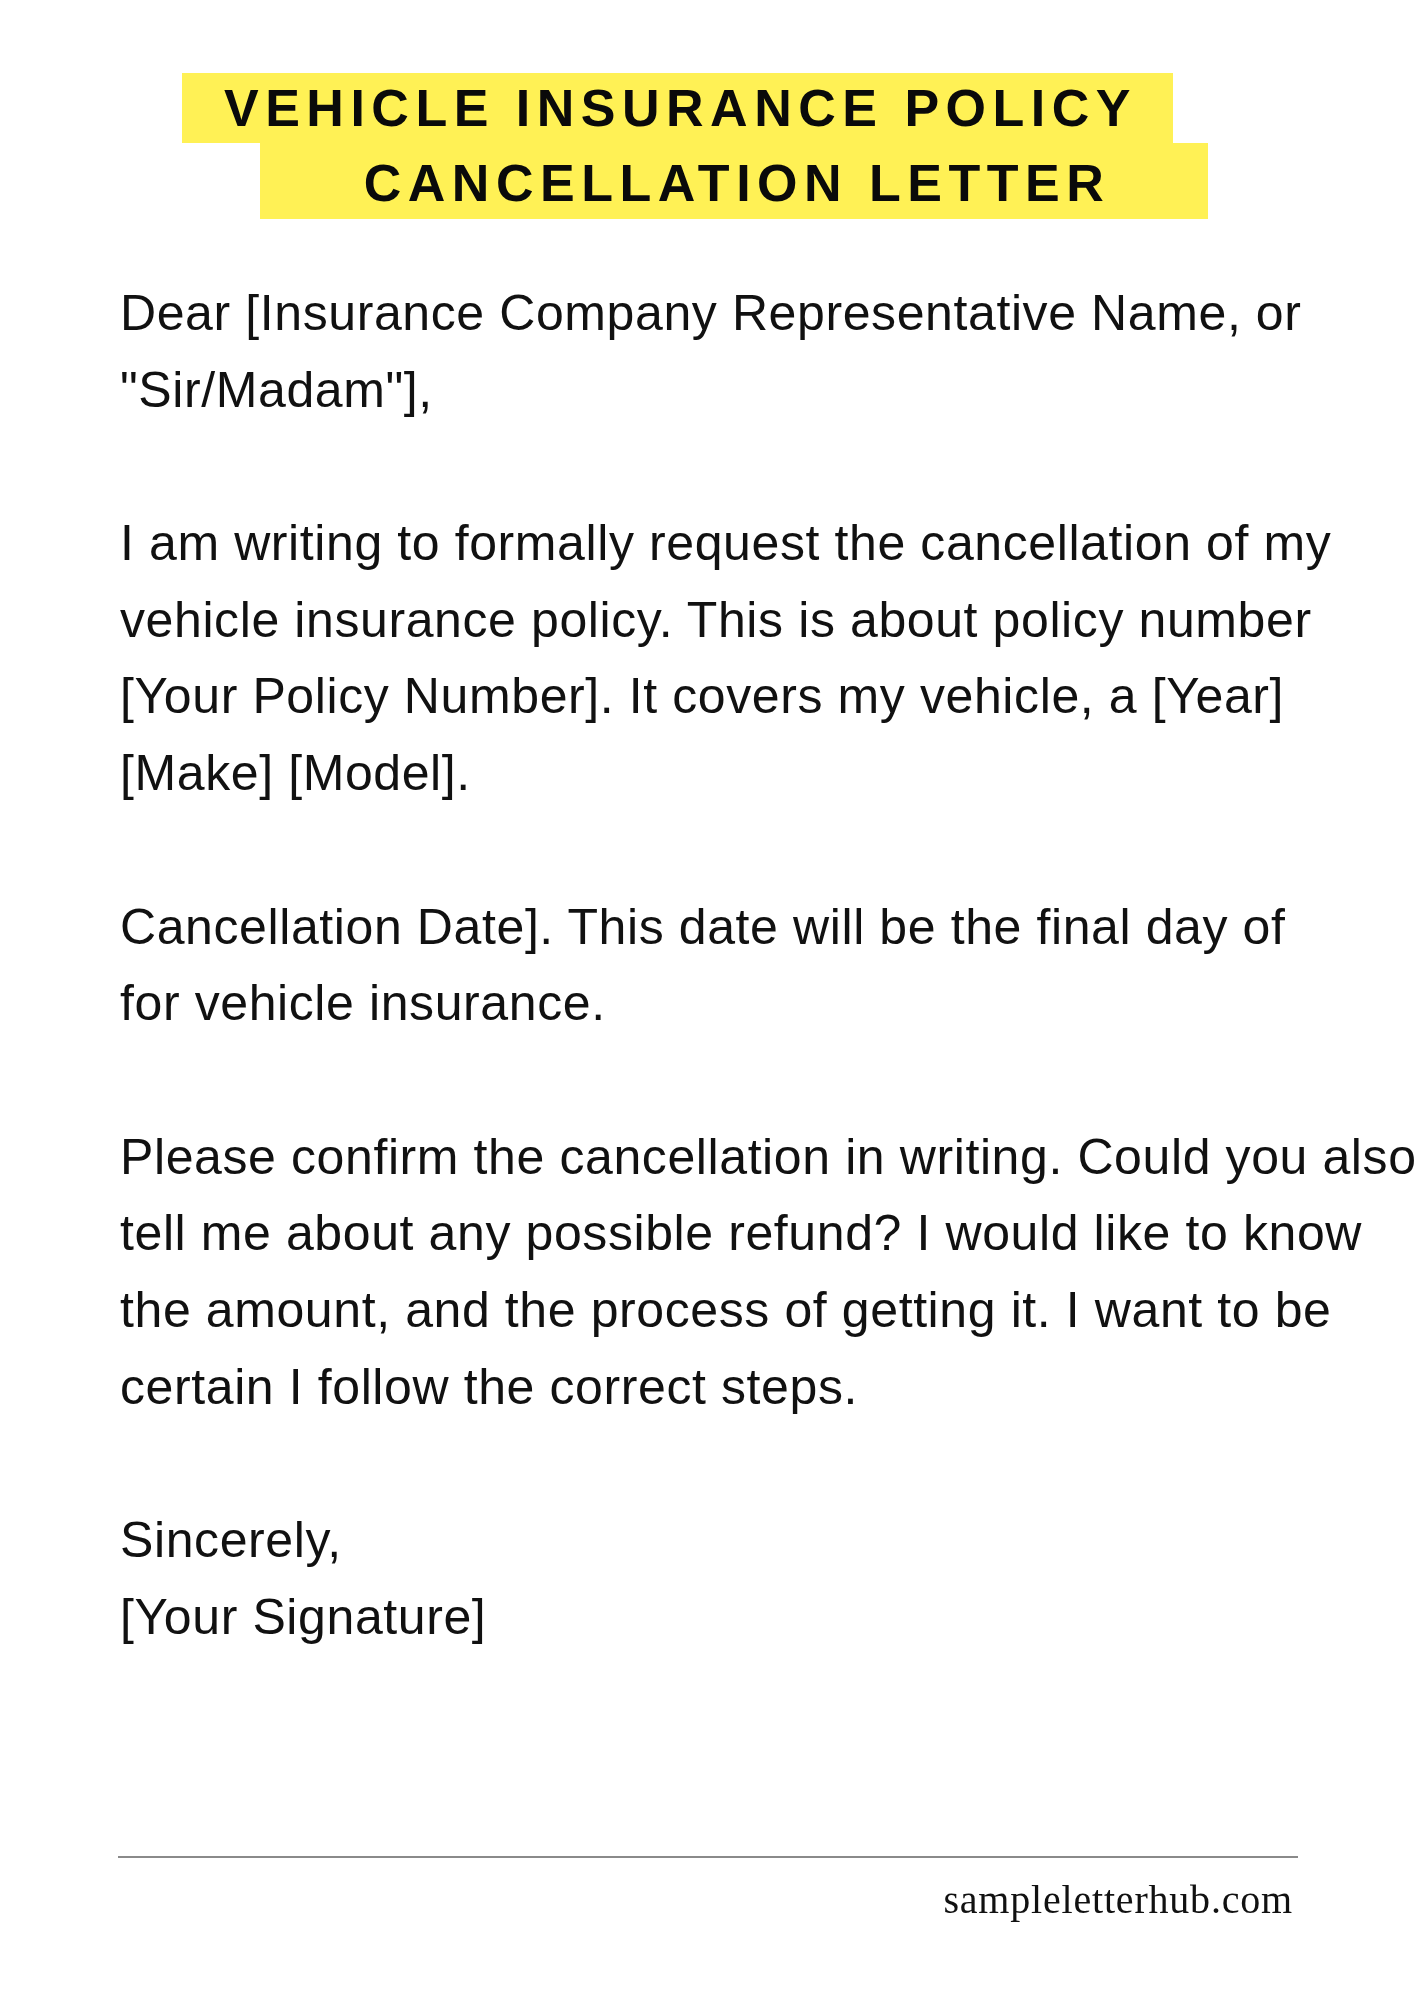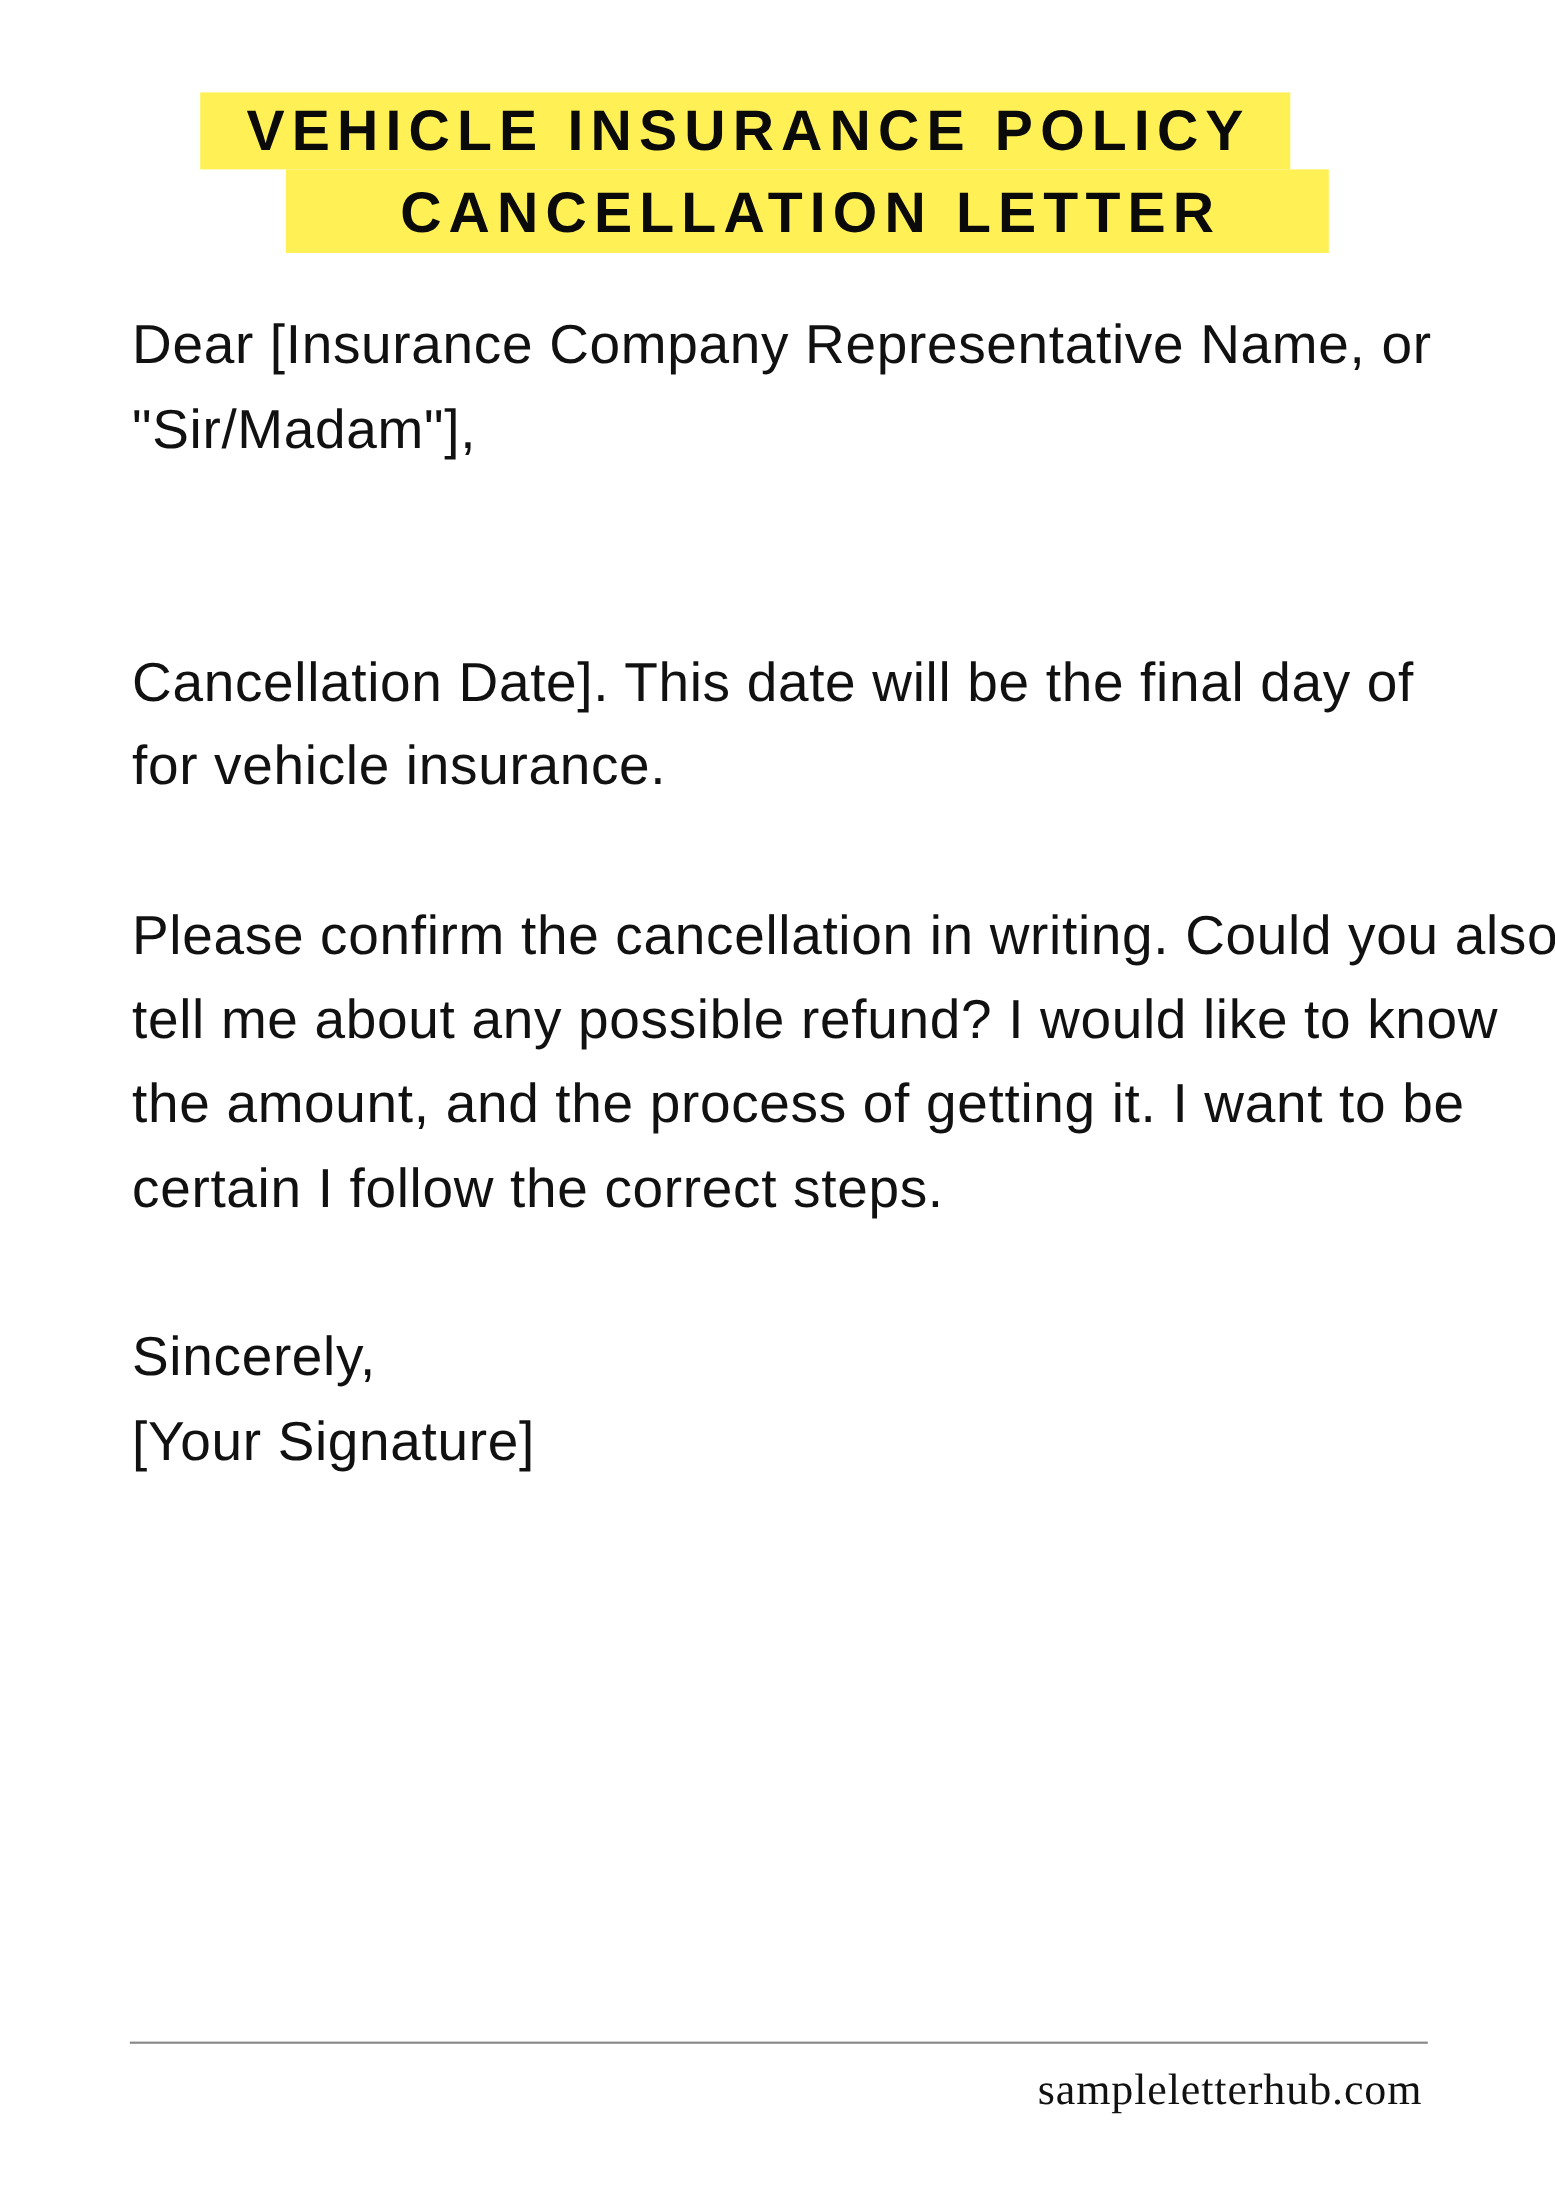--- a/index.html
+++ b/index.html
@@ -10,21 +10,20 @@
     position: absolute;
     background: #FFF155;
     color: #0a0a0a;
     font-family: "Liberation Sans", sans-serif;
     font-weight: 700;
     font-size: 52px;
     letter-spacing: 6.5px;
     white-space: nowrap;
     box-sizing: border-box;
     text-align: center;
-    margin-top: 11px;
   }
   .title-line.l1 { left: 182px; top: 73px; width: 991px; height: 70px; line-height: 70px; padding-left: 6px; }
   .title-line.l2 { left: 260px; top: 143px; width: 948px; height: 76px; line-height: 76px; padding-left: 6px; padding-top: 2px; }
 
   .body {
     position: absolute;
     left: 120px;
     top: 275px;
     width: 1250px;
     font-family: "Liberation Sans", sans-serif;
@@ -62,20 +61,26 @@
 <div class="page">
 
   <div class="title-line l1">VEHICLE INSURANCE POLICY</div>
   <div class="title-line l2">CANCELLATION LETTER</div>
 
   <div class="body">
     <div class="line">Dear [Insurance Company Representative Name, or</div>
     <div class="line">"Sir/Madam"],</div>
     <div class="line"></div>
 
+    <div>
+      <div class="line">I am writing to formally request the cancellation of my</div>
+      <div class="line">vehicle insurance policy. This is about policy number</div>
+      <div class="line">[Your Policy Number]. It covers my vehicle, a [Year]</div>
+      <div class="line">[Make] [Model].</div>
+    </div>
     <div class="line"></div>
 
     <div>
       <div class="line">Cancellation Date]. This date will be the final day of</div>
       <div class="line">for vehicle insurance.</div>
     </div>
     <div class="line"></div>
 
     <div>
       <div class="line">Please confirm the cancellation in writing. Could you also</div>

